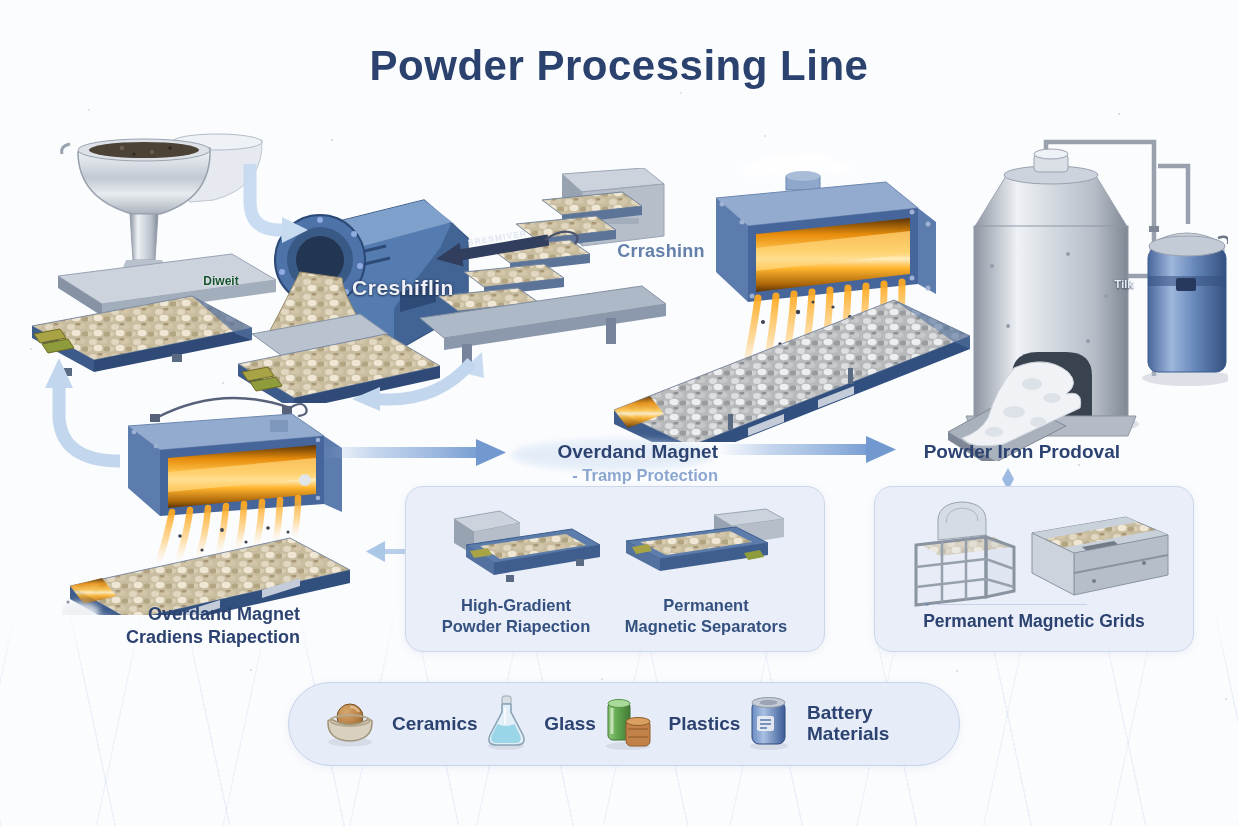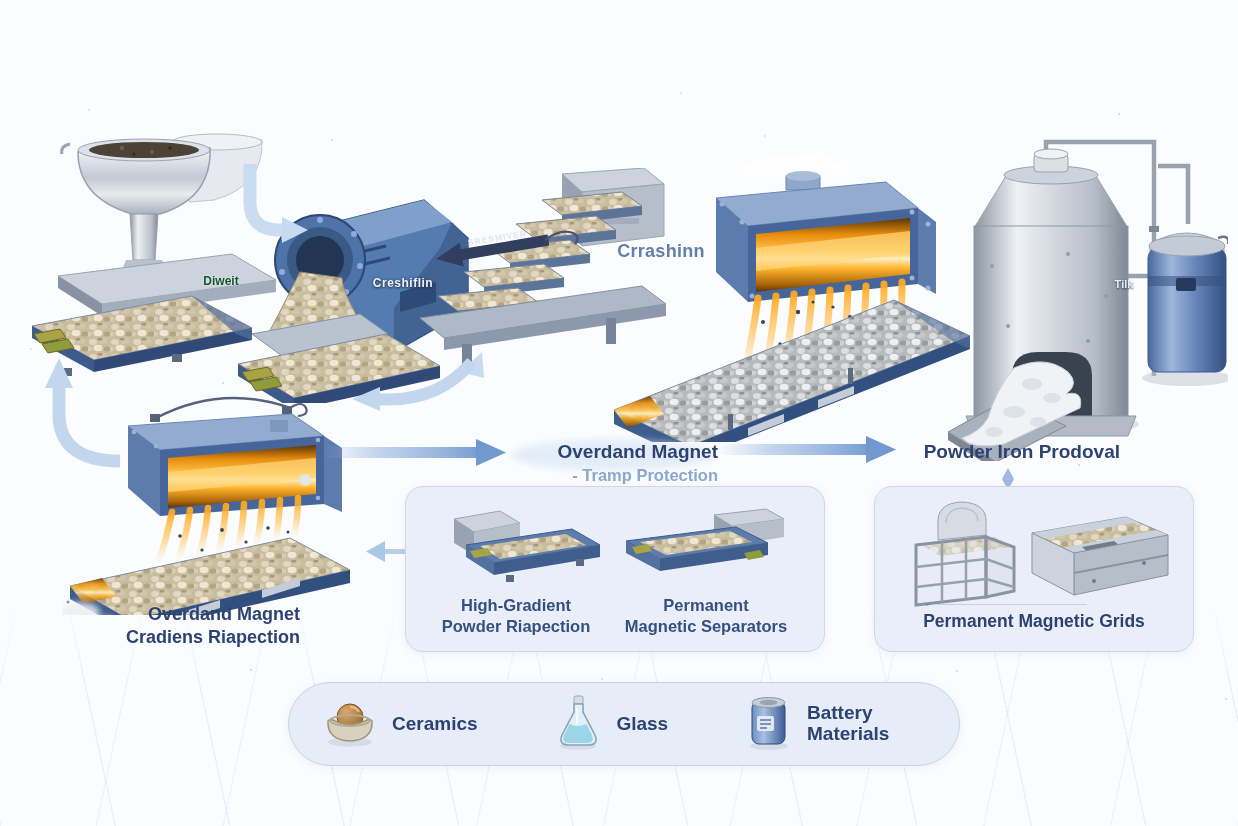--- a/index.html
+++ b/index.html
@@ -24,21 +24,21 @@
     font-size:42px;font-weight:bold;color:#2b416e;letter-spacing:.5px;}
   .m{position:absolute;}
   .m svg{display:block;}
   .arrows{position:absolute;left:0;top:0;width:1238px;height:826px;}
   .lbl{position:absolute;font-weight:bold;color:#2c4270;text-align:right;line-height:1.18;}
   .lbl.big{font-size:19px;}
   .lbl.sub{color:#8ba7d0;font-size:16.5px;}
   .lbl.mag{font-size:18px;}
   .micro{position:absolute;font-weight:bold;text-align:center;}
   .micro.ghost{font-size:12px;color:#14532d;text-shadow:0 0 2px #fff;}
-  .micro.onmetal{font-size:12px;color:#eef2f8;letter-spacing:.5px;
+  .micro.onmetal{font-size:21px;color:#eef2f8;letter-spacing:.5px;
     text-shadow:0 1px 2px rgba(38,53,84,.95),0 0 3px rgba(38,53,84,.8);}
   .micro.steel{font-size:18px;color:#6480aa;letter-spacing:.3px;}
   .micro.tiny-white{font-size:11px;color:#e9edf5;text-shadow:0 1px 2px rgba(30,45,75,.9);}
   .micro.on-arrow{font-size:8.5px;color:#dfe6f0;letter-spacing:1.1px;transform:rotate(-9deg);transform-origin:left center;}
   .panel{position:absolute;background:#e9eef8;border:1.5px solid #cbd8ec;border-radius:18px;
     box-shadow:0 2px 8px rgba(120,145,185,.12);}
   .panel .m{position:absolute;}
   .caption{position:absolute;font-weight:bold;color:#33507f;font-size:16.5px;line-height:21px;text-align:center;}
   .caption.wide{font-size:17.5px;color:#2c4270;}
   .faintline{position:absolute;height:1px;background:rgba(120,150,195,.32);}
@@ -131,20 +131,21 @@
       </linearGradient>
       <filter id="soft" x="-40%" y="-40%" width="180%" height="180%">
           <feGaussianBlur stdDeviation="3"></feGaussianBlur>
         </filter>
     </defs>
   </svg>
 
   <div class="floor"></div>
   <div class="speck"></div>
 
+  <h1 class="title">Powder Processing Line</h1>
 
   <div class="m" style="left:22px;top:128px">
     <svg width="290" height="250" viewBox="0 0 290 250">
       <g>
         <path d="M150,16 L240,12 Q242,58 192,72 L168,74 Q150,48 150,16 Z" fill="#e3e8ee" stroke="#b3bcc8" opacity=".85"></path>
         <ellipse cx="195" cy="14" rx="45" ry="8" fill="#eef1f5" stroke="#b3bcc8"></ellipse>
         <path d="M56,24 L188,20 Q190,70 138,86 L110,86 Q56,70 56,24 Z" fill="url(#silverV)" stroke="#98a1ae" stroke-width="1.5"></path>
         <ellipse cx="122" cy="22" rx="66" ry="11" fill="#dde2e9" stroke="#9aa3b0"></ellipse>
         <ellipse cx="122" cy="22" rx="55" ry="8" fill="#4c4236"></ellipse>
         <circle cx="100" cy="20" r="2.2" fill="#6e6050"></circle>
@@ -575,20 +576,34 @@
           <rect x="19" y="2" width="9" height="8" rx="2" fill="#d9dee4" stroke="#9aa7b2"></rect>
           <path d="M19,10 h9 v8 l12,23 q4,10 -7,10 H14 q-11,0 -7,-10 l12,-23 Z" fill="#e1eef6" fill-opacity=".9" stroke="#8ba3b5" stroke-width="1.6"></path>
           <path d="M14.5,30 l-5.5,11 q-3,8 5,8 h18 q8,0 5,-8 L31.5,30 q-8.5,4 -17,0 Z" fill="#9bd6e8"></path>
           <path d="M22,14 v16" stroke="#ffffff" stroke-width="2" opacity=".7"></path>
         </svg>
       </span>
       <span class="legend-label">Glass</span>
     </div>
     <div class="legend-item">
       <span>
+        <svg width="52" height="56" viewBox="0 0 52 56">
+          <ellipse cx="26" cy="52" rx="22" ry="4" fill="#c9d1dd" opacity=".6"></ellipse>
+          <rect x="6" y="8" width="22" height="38" rx="5" fill="url(#greenV)" stroke="#3f7032"></rect>
+          <ellipse cx="17" cy="9.5" rx="11" ry="4" fill="#aada9a" stroke="#57944a"></ellipse>
+          <path d="M10,14 v26" stroke="#d7eccb" stroke-width="3" opacity=".8"></path>
+          <rect x="24" y="26" width="24" height="26" rx="5" fill="#c28148" stroke="#8f5c2b"></rect>
+          <ellipse cx="36" cy="27.5" rx="12" ry="4" fill="#d9a061" stroke="#8f5c2b"></ellipse>
+          <path d="M26,35 h20 M26,43 h20" stroke="#8f5c2b" stroke-width="1.5" opacity=".7"></path>
+        </svg>
+      </span>
+      <span class="legend-label">Plastics</span>
+    </div>
+    <div class="legend-item">
+      <span>
         <svg width="46" height="56" viewBox="0 0 46 56">
           <ellipse cx="23" cy="52" rx="19" ry="4" fill="#c9d1dd" opacity=".6"></ellipse>
           <rect x="6" y="7" width="33" height="43" rx="7" fill="url(#blueCanH)" stroke="#2e4a7c"></rect>
           <ellipse cx="22.5" cy="8.5" rx="16.5" ry="5" fill="#c6cdd7" stroke="#8e98a6"></ellipse>
           <ellipse cx="22.5" cy="8.5" rx="9" ry="2.8" fill="#9aa4b2"></ellipse>
           <rect x="11" y="22" width="17" height="15" rx="2" fill="#e9edf3" opacity=".92"></rect>
           <path d="M14,26 h11 M14,30 h11 M14,34 h7" stroke="#5577aa" stroke-width="1.5"></path>
         </svg>
       </span>
       <span class="legend-label two">Battery Materials</span>

